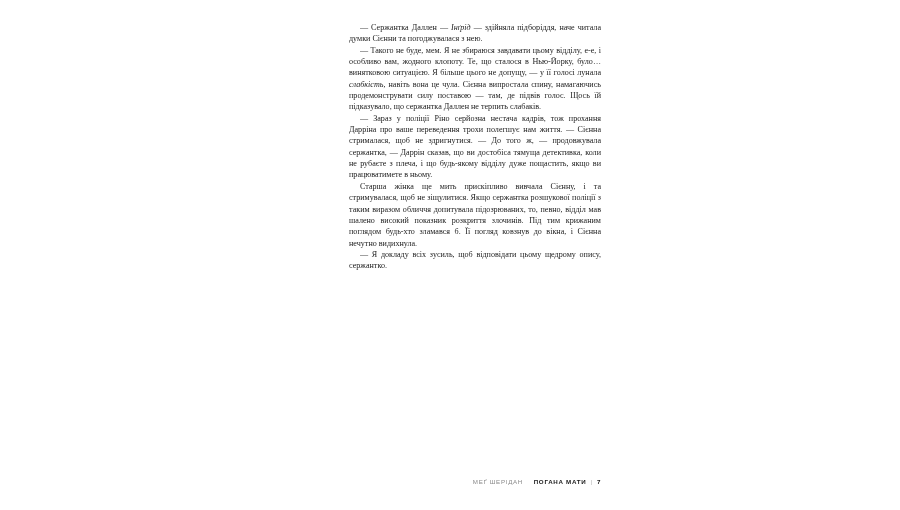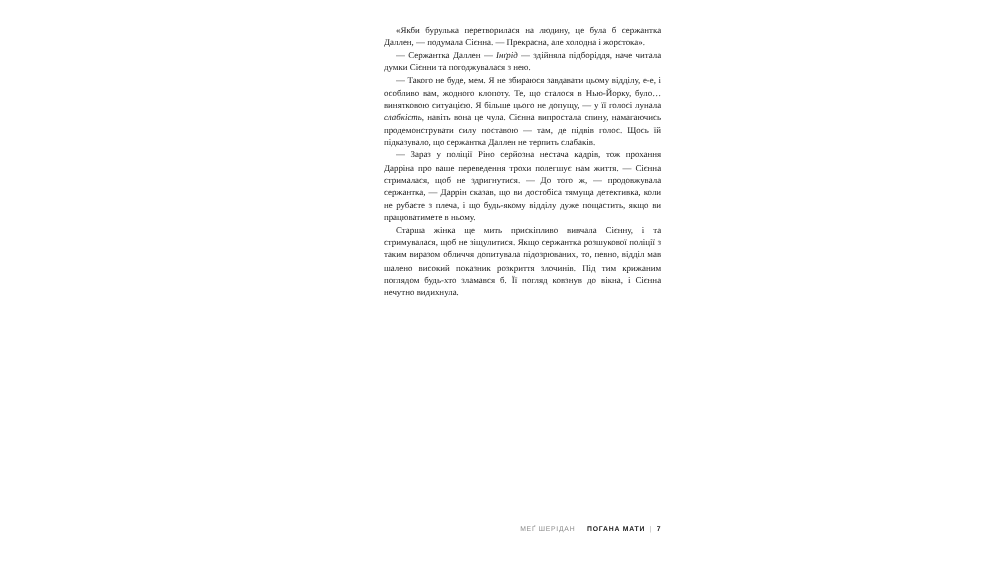--- a/index.html
+++ b/index.html
@@ -69,25 +69,25 @@
     color: #1a1a1a;
     font-weight: bold;
   }
 </style>
 </head>
 <body>
 
 <div class="page">
 
   <div class="text-column">
-    <p class="para">«Якби бурулька перетворилася на людину, це була б сержантка Даллен, — подумала Сієнна. — Прекрасна, але холодна і жорстока».</p>
     <p class="para">— Сержантка Даллен — <em>Інґрід</em> — здійняла підборіддя, наче читала думки Сієнни та погоджувалася з нею.</p>
     <p class="para">— Такого не буде, мем. Я не збираюся завдавати цьому відділу, е-е, і особливо вам, жодного клопоту. Те, що сталося в Нью-Йорку, було… винятковою ситуацією. Я більше цього не допущу, — у її голосі лунала <em>слабкість</em>, навіть вона це чула. Сієнна випростала спину, намагаючись продемонструвати силу поставою — там, де підвів голос. Щось їй підказувало, що сержантка Даллен не терпить слабаків.</p>
     <p class="para">— Зараз у поліції Ріно серйозна нестача кадрів, тож прохання Дарріна про ваше переведення трохи полегшує нам життя. — Сієнна стрималася, щоб не здригнутися. — До того ж, — продовжувала сержантка, — Даррін сказав, що ви достобіса тямуща детективка, коли не рубаєте з плеча, і що будь-якому відділу дуже пощастить, якщо ви працюватимете в ньому.</p>
     <p class="para">Старша жінка ще мить прискіпливо вивчала Сієнну, і та стримувалася, щоб не зіщулитися. Якщо сержантка розшукової поліції з таким виразом обличчя допитувала підозрюваних, то, певно, відділ мав шалено високий показник розкриття злочинів. Під тим крижаним поглядом будь-хто зламався б. Її погляд ковзнув до вікна, і Сієнна нечутно видихнула.</p>
+    <p class="para">— Я докладу всіх зусиль, щоб відповідати цьому щедрому опису, сержантко.</p>
   </div>
 
   <div class="footer">
     <span class="author">МЕҐ ШЕРІДАН</span>
     <span class="sep">&nbsp;</span>
     <span class="title">ПОГАНА МАТИ</span>
     <span class="sep">|</span>
     <span class="pagenum">7</span>
   </div>
 

